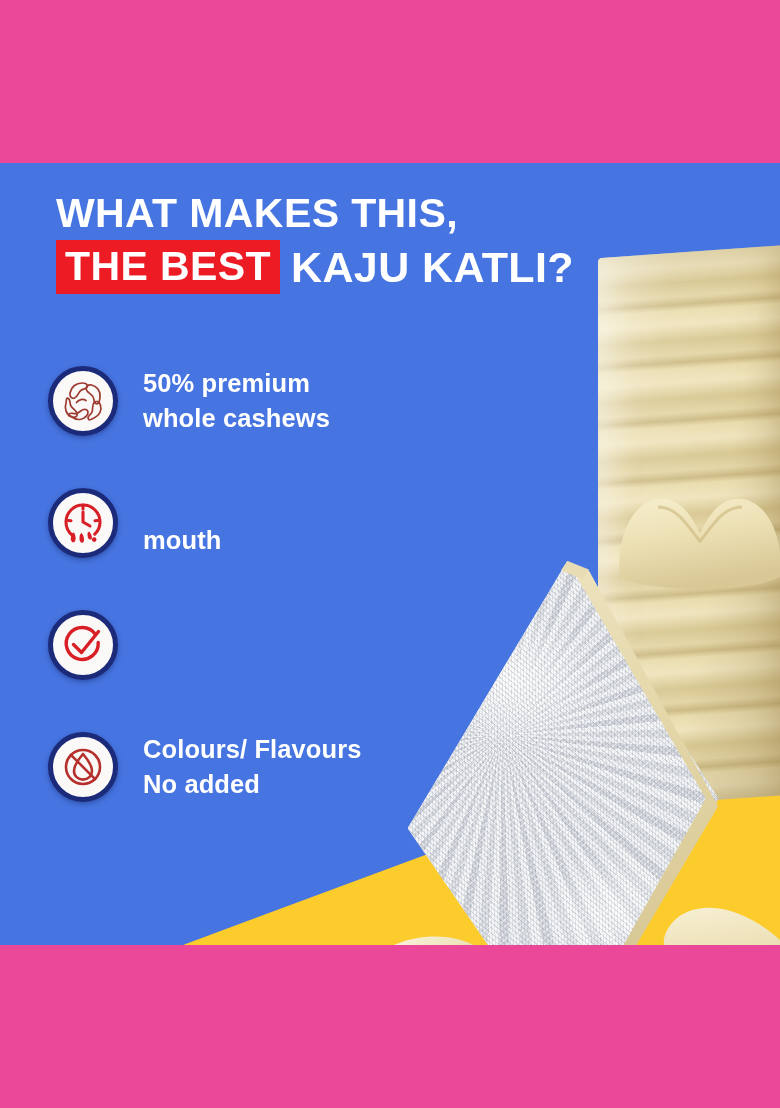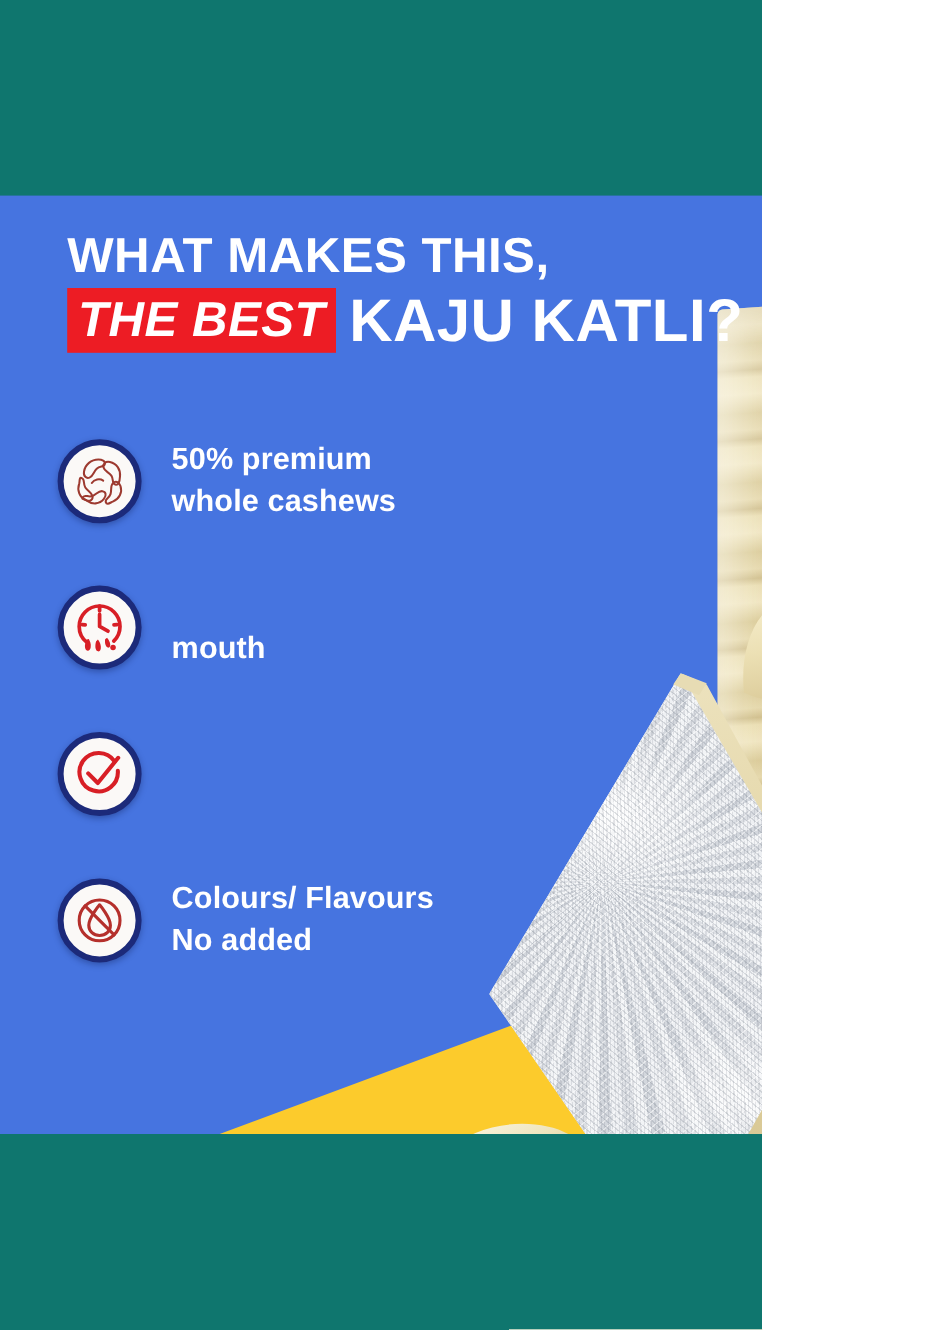--- a/index.html
+++ b/index.html
@@ -10,23 +10,23 @@
   body {
     width: 780px;
     height: 1108px;
     font-family: "Liberation Sans", sans-serif;
     overflow: hidden;
   }
 
   
   #canvas {
     position: relative;
-    width: 635px;
+    width: 780px;
     height: 1108px;
-    background: #0f766e;
+    background: #ec4899;
     overflow: hidden;
   }
 
   
   .panel {
     position: absolute;
     left: 0;
     top: 163px;
     width: 780px;
     height: 782px;
@@ -66,25 +66,24 @@
   }
   .highlight-box {
     background: #ed1c24;
     color: #ffffff;
     padding: 3px 9px 5px 9px;
     font-size: 41px;
     font-weight: 700;
     letter-spacing: 0.4px;
     line-height: 46px;
     display: inline-block;
-    font-style: italic;
   }
   .headline-tail {
     color: #ffffff;
-    font-size: 50px;
+    font-size: 43px;
     font-weight: 700;
     letter-spacing: 0.4px;
     line-height: 46px;
     margin-left: 11px;
     display: inline-block;
   }
 
   
   .features {
     position: absolute;

